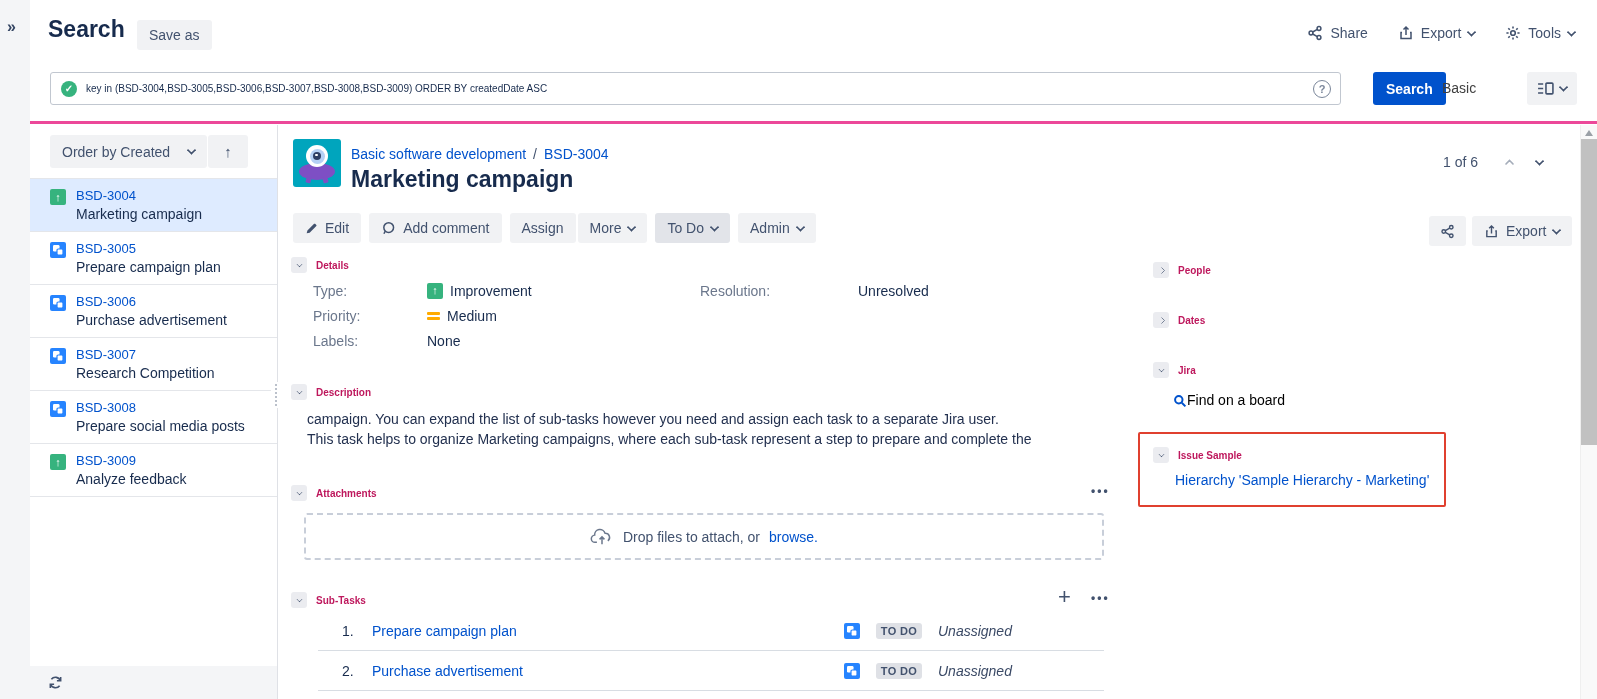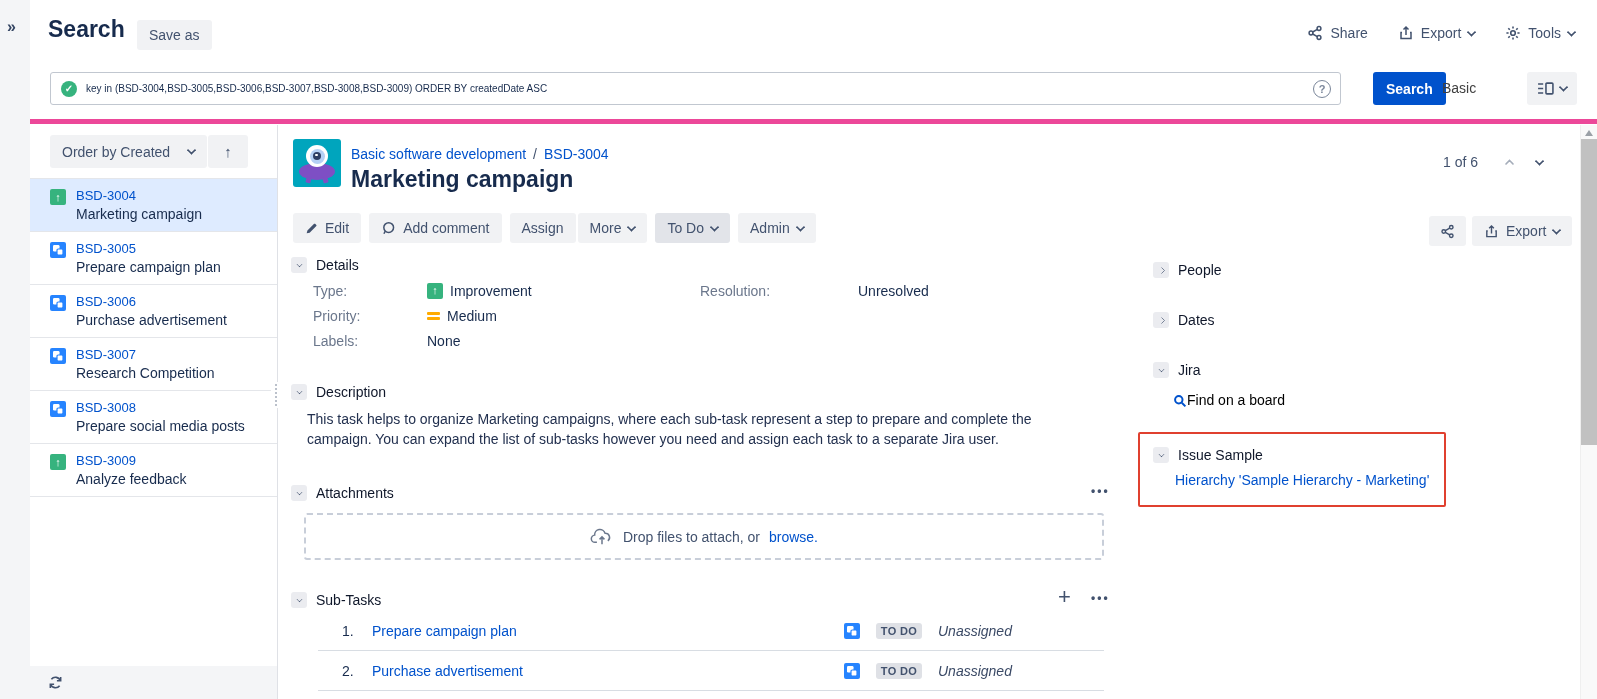--- a/index.html
+++ b/index.html
@@ -7,21 +7,21 @@
 body{position:relative;overflow:hidden;background:#fff;font-family:"Liberation Sans",sans-serif;color:#172b4d;font-size:14px}
 a{text-decoration:none;cursor:pointer}
 svg{display:block;flex:none}
 i{font-style:normal}
 
 
 .left-rail{position:absolute;left:0;top:0;width:30px;height:699px;background:#f4f5f7;z-index:5}
 .rail-chevrons{position:absolute;top:18px;left:7px;font-size:16px;font-weight:bold;color:#344563;cursor:pointer}
 
 
-.page-header{position:absolute;left:30px;top:0;right:0;height:124px;background:#fff;border-bottom:5px solid #ec4899}
+.page-header{position:absolute;left:30px;top:0;right:0;height:124px;background:#fff;border-bottom:3px solid #ec4899}
 .page-title{position:absolute;left:18px;top:16px;font-size:23px;font-weight:700;color:#172b4d}
 .btn{display:inline-flex;align-items:center;justify-content:center;gap:7px;background:#f1f2f4;border:none;border-radius:3px;color:#42526e;font-size:14px;font-family:inherit;cursor:pointer;padding:0 12px;height:30px;white-space:nowrap}
 .save-as{position:absolute;left:107px;top:20px}
 .top-actions{position:absolute;top:25px;right:22px;display:flex;align-items:center;gap:30px;color:#42526e}
 .action{display:inline-flex;align-items:center;gap:7px;cursor:pointer;font-size:14px}
 .chev{display:inline-block;width:7px;height:7px;border-right:2px solid currentColor;border-bottom:2px solid currentColor;border-radius:1px}
 .chev.down{transform:rotate(45deg) translate(-1px,-1px)}
 .chev.right{transform:rotate(-45deg)}
 .chev.up{transform:rotate(225deg) translate(-1px,-1px)}
 .chev.sm{width:5px;height:5px;border-width:1.7px}
@@ -67,21 +67,21 @@
 .pager{position:absolute;left:1164px;top:29px;display:flex;align-items:center;color:#42526e;font-size:14px}
 .pager .txt{margin-right:16px}
 .pager .pbtn{width:30px;display:flex;justify-content:center;cursor:pointer}
 .pager .disabled{color:#a5adba}
 .toolbar{position:absolute;left:14px;top:88px;display:flex;gap:8px;align-items:center}
 .group{display:flex;gap:2px}
 .btn.status{background:#e2e4e9}
 .toolbar-right{position:absolute;left:1150px;top:91px;display:flex;gap:6px}
 .icon-btn{padding:0 11px}
 
-.section-head{position:absolute;display:flex;align-items:center;gap:9px;font-weight:400;color:#0f172a;font-size:14px}
+.section-head{position:absolute;display:flex;align-items:center;gap:9px;font-weight:700;color:#be185d;font-size:10px}
 .twisty{width:16px;height:16px;border-radius:3px;background:#ebecf0;color:#42526e;display:flex;align-items:center;justify-content:center;cursor:pointer;flex:none}
 .details-grid{position:absolute;left:34px;top:153px;display:grid;grid-template-columns:114px 273px 158px auto;grid-auto-rows:25px;align-items:center}
 .f-label{color:#6b778c}
 .f-value{display:flex;align-items:center;gap:7px;color:#172b4d}
 .prio{display:inline-flex;flex-direction:column;gap:2px;width:13px}
 .prio i{height:3px;background:#ffab00;border-radius:1px}
 .desc-text{position:absolute;left:28px;top:285px;line-height:19.5px;color:#22304f}
 .desc-text div{white-space:nowrap}
 .more-dots{letter-spacing:2px;font-weight:bold;color:#42526e;font-size:12px;cursor:pointer;line-height:1}
 .attach-more{position:absolute;left:812px;top:360px}
@@ -371,22 +371,22 @@
       <span></span>
   </div>
 
   <div class="section-head" style="left:12px;top:259px">
     <span class="twisty">
         <i class="chev down sm"></i>
       </span>
     <span>Description</span>
   </div>
   <div class="desc-text">
+    <div>campaign. You can expand the list of sub-tasks however you need and assign each task to a separate Jira user.</div>
     <div>This task helps to organize Marketing campaigns, where each sub-task represent a step to prepare and complete the</div>
-    <div>campaign. You can expand the list of sub-tasks however you need and assign each task to a separate Jira user.</div>
   </div>
 
   <div class="section-head" style="left:12px;top:360px">
     <span class="twisty">
         <i class="chev down sm"></i>
       </span>
     <span>Attachments</span>
   </div>
   <span class="more-dots attach-more">•••</span>
   <div class="dropzone">

